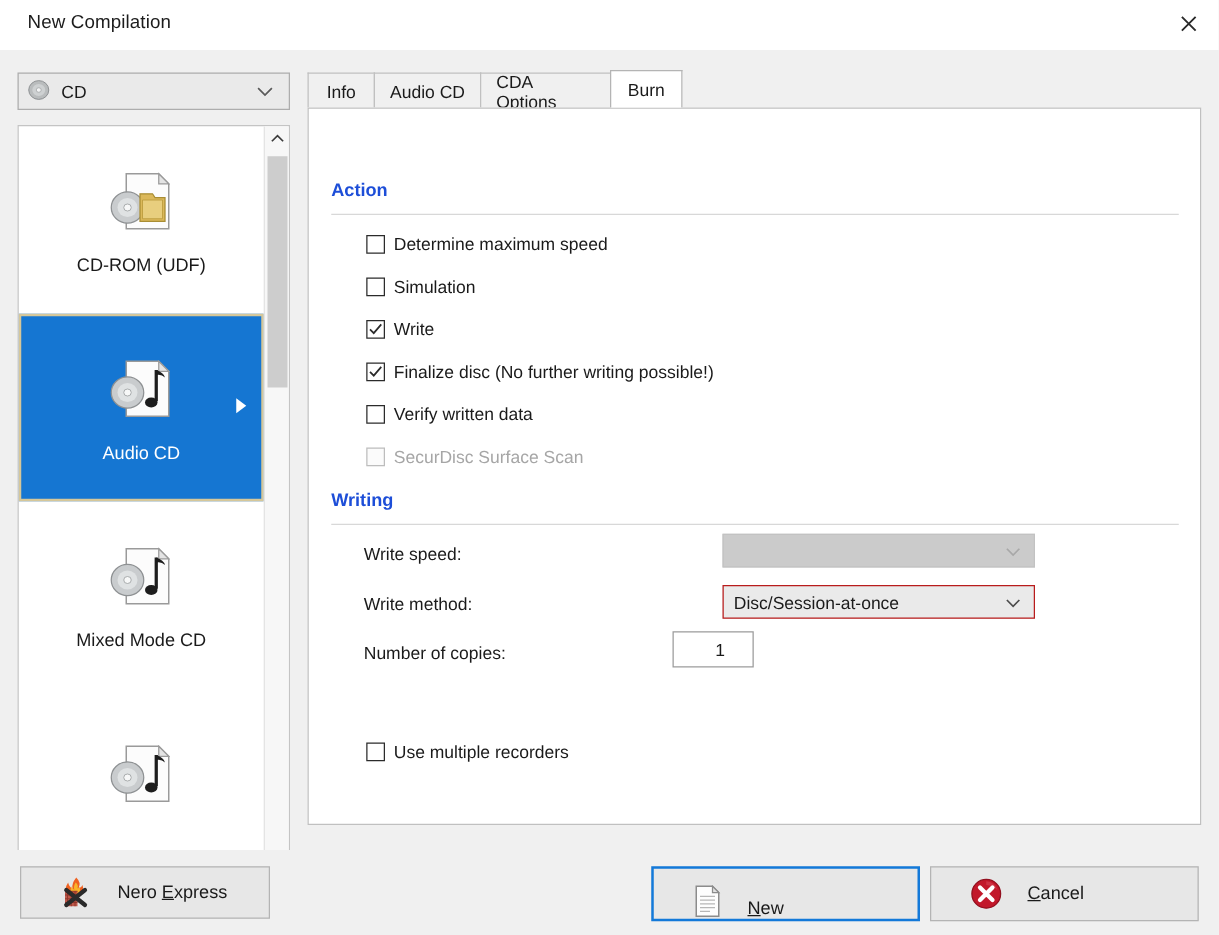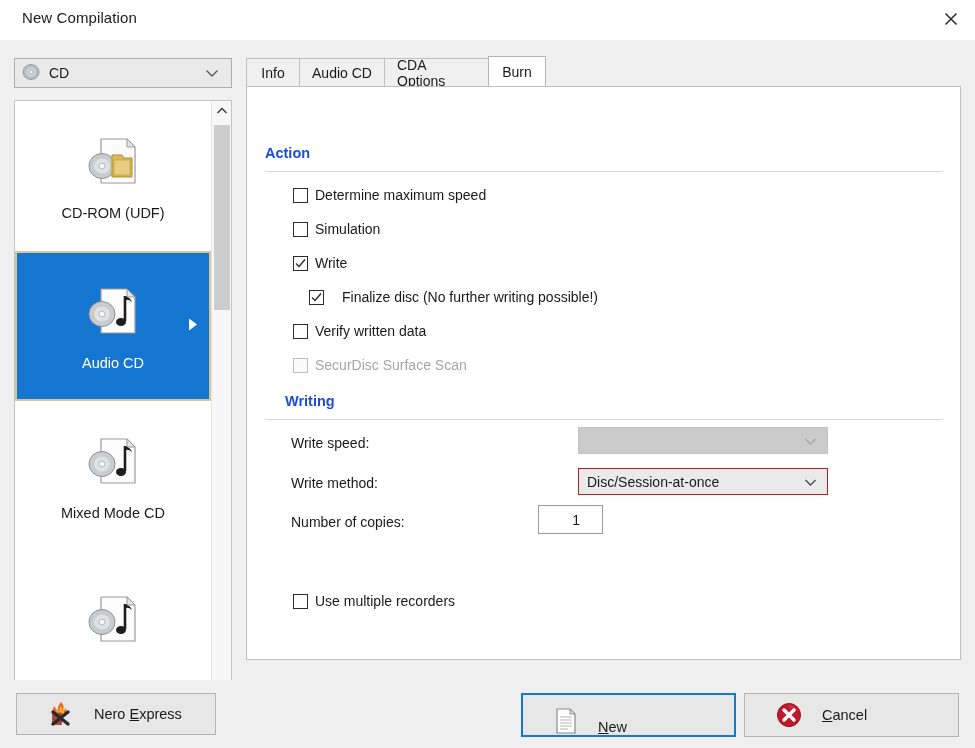--- a/index.html
+++ b/index.html
@@ -469,40 +469,40 @@
 
     <div class="cbrow" style="left:46px; top:168px;">
       <span class="cbox">
         <svg width="11" height="11" viewBox="0 0 11 11">
           <path d="M1 5.5 L4 8.5 L10 1.5" stroke="#2b2b2b" stroke-width="1.4" fill="none"></path>
         </svg>
       </span>
       <span class="cb-label">Write</span>
     </div>
 
-    <div class="cbrow" style="left:62px; top:202px;gap:11px;">
+    <div class="cbrow" style="left:46px; top:202px;">
       <span class="cbox">
         <svg width="11" height="11" viewBox="0 0 11 11">
           <path d="M1 5.5 L4 8.5 L10 1.5" stroke="#2b2b2b" stroke-width="1.4" fill="none"></path>
         </svg>
       </span>
       <span class="cb-label">Finalize disc (No further writing possible!)</span>
     </div>
 
     <div class="cbrow" style="left:46px; top:236px;">
       <span class="cbox"></span>
       <span class="cb-label">Verify written data</span>
     </div>
 
     <div class="cbrow disabled" style="left:46px; top:270px;">
       <span class="cbox disabled"></span>
       <span class="cb-label">SecurDisc Surface Scan</span>
     </div>
 
-    <div class="group-title" style="left:18px; top:306px;margin-left:20px;">Writing</div>
+    <div class="group-title" style="left:18px; top:306px;">Writing</div>
     <div class="group-rule" style="left:18px; top:332px; width:678px;"></div>
 
     <div class="frow" style="left:44px; top:348px;">
       <span class="f-label">Write speed:</span>
     </div>
     <div class="ddl disabled" style="left:291px; top:340px; width:250px;">
       <span class="ddl-text"></span>
       <span class="ddl-chev">
         <svg width="13" height="9" viewBox="0 0 13 9">
           <path d="M1.5 2 L6.5 7 L11.5 2" stroke="#a8a8a8" stroke-width="1.4" fill="none"></path>

